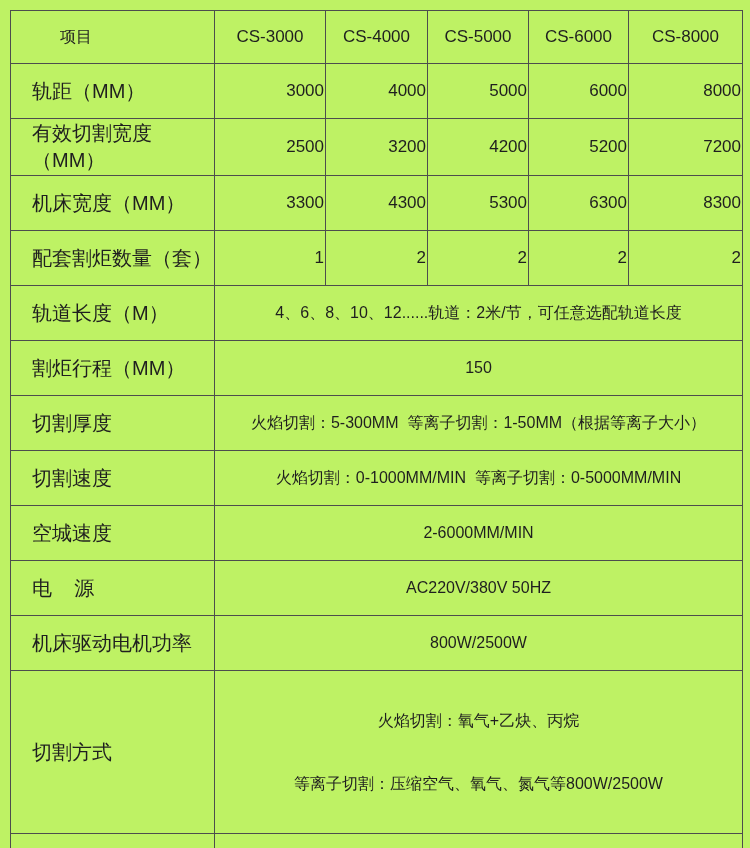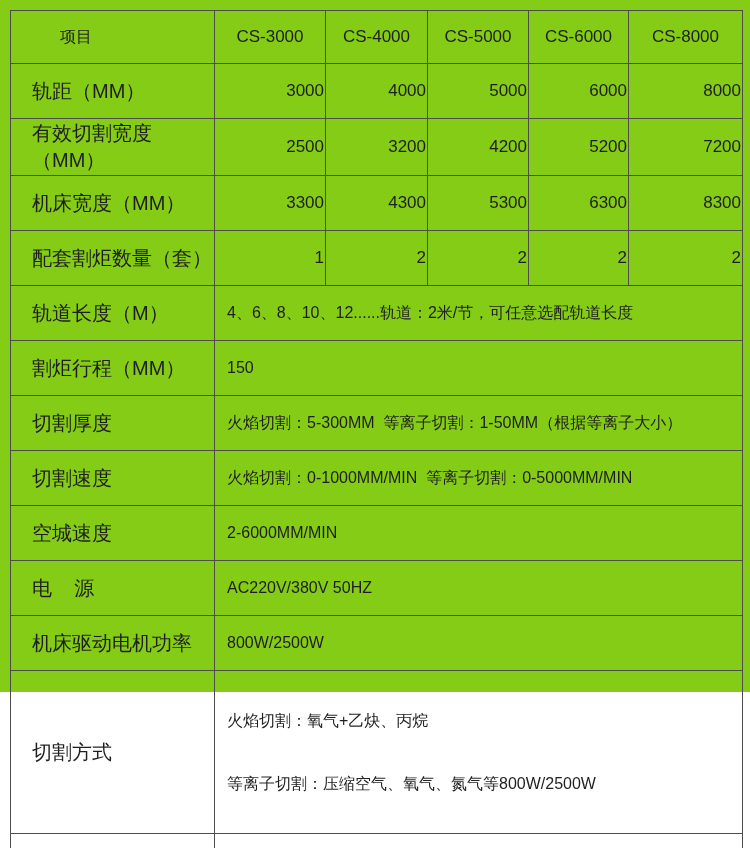--- a/index.html
+++ b/index.html
@@ -6,22 +6,22 @@
     margin: 0;
     padding: 0;
     background: #ffffff;
     width: 750px;
     height: 848px;
     overflow: hidden;
     font-family: "Liberation Sans", "DejaVu Sans", sans-serif;
   }
   .page {
     width: 750px;
-    height: 692px;
-    background: #84cc16;
+    height: 848px;
+    background: #bef264;
     box-sizing: border-box;
     padding: 10px 8px 0 10px;
   }
   table.spec-table {
     border-collapse: collapse;
     table-layout: fixed;
     width: 732px;
   }
   table.spec-table th,
   table.spec-table td {
@@ -49,21 +49,21 @@
   td.label-cell {
     text-align: left;
     padding-left: 21px;
     font-size: 20px;
   }
   td.value-cell {
     text-align: right;
     font-size: 17px;
   }
   td.merged-cell {
-    text-align: left;
+    text-align: center;
     font-size: 16px;
     padding: 0 12px;
   }
   td.merged-cell .line {
     display: block;
     line-height: 27px;
   }
 </style>
 </head>
 <body>

